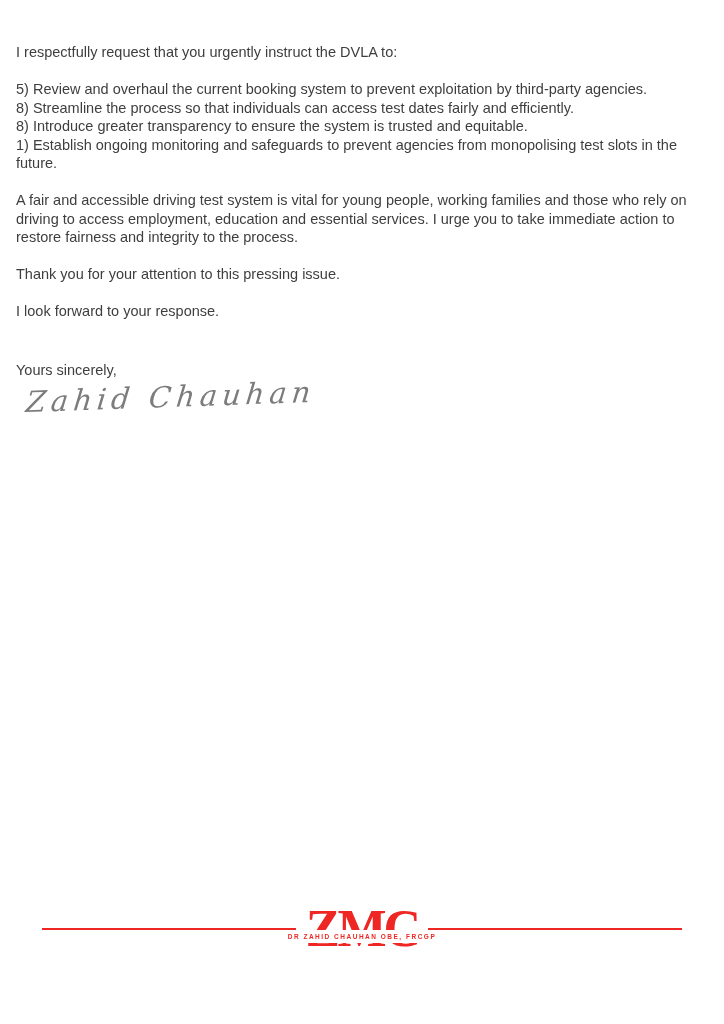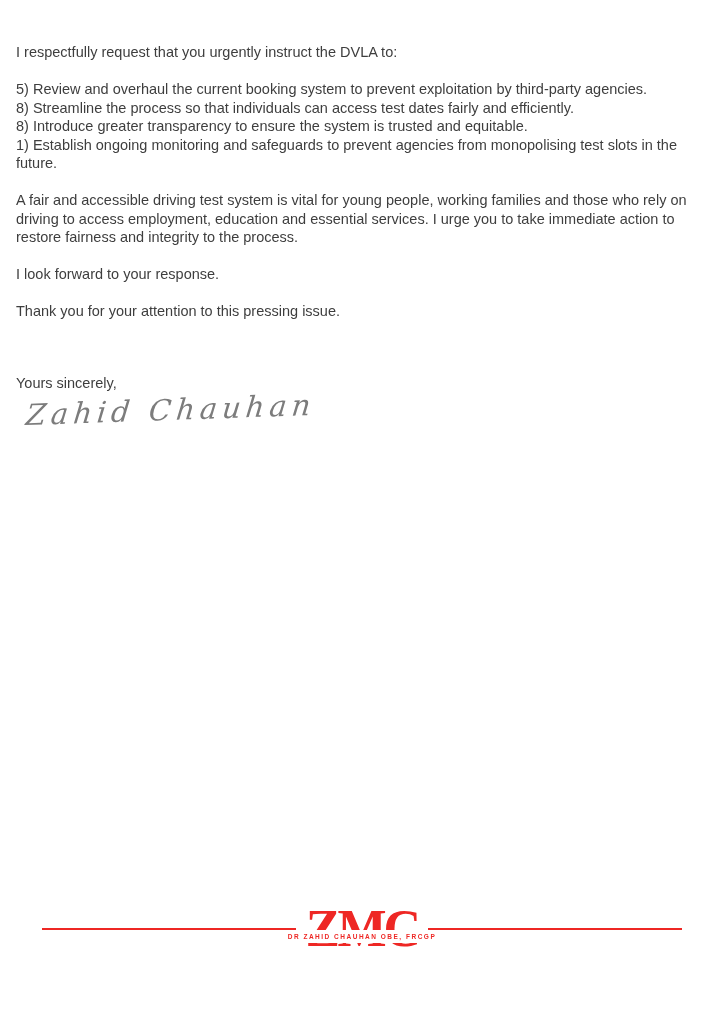--- a/index.html
+++ b/index.html
@@ -18,21 +18,21 @@
     color: #3e3e3e;
     font-size: 14.5px;
     line-height: 18.5px;
   }
   .para {
     margin: 0 0 18.5px 0;
     white-space: pre-line;
   }
   .request-list { margin: 0 0 18.5px 0; }
   .request-item { white-space: pre-line; }
-  .signoff { margin: 53px 0 0 0; }
+  .signoff { margin: 40px 0 0 0; }
   .signature {
     display: inline-block;
     margin: 14px 0 0 10px;
     font-family: "DejaVu Serif", serif;
     font-style: italic;
     font-weight: normal;
     font-size: 29px;
     letter-spacing: 5px;
     color: #7c7c7c;
     transform: rotate(-2deg) skewX(-8deg);
@@ -94,23 +94,23 @@
     <div class="request-item">8) Streamline the process so that individuals can access test dates fairly and efficiently.</div>
     <div class="request-item">8) Introduce greater transparency to ensure the system is trusted and equitable.</div>
     <div class="request-item">1) Establish ongoing monitoring and safeguards to prevent agencies from monopolising test slots in the
 future.</div>
   </div>
 
   <p class="para">A fair and accessible driving test system is vital for young people, working families and those who rely on
 driving to access employment, education and essential services. I urge you to take immediate action to
 restore fairness and integrity to the process.</p>
 
+  <p class="para">Thank you for your attention to this pressing issue.</p>
+
   <p class="para">I look forward to your response.</p>
-
-  <p class="para">Thank you for your attention to this pressing issue.</p>
 
   <p class="para signoff">Yours sincerely,</p>
 
   <div class="signature">Zahid Chauhan</div>
 </div>
 
 <div class="footer">
   <div class="rule"></div>
   <div class="logo">
     <div class="logo-text">ZMC</div>

